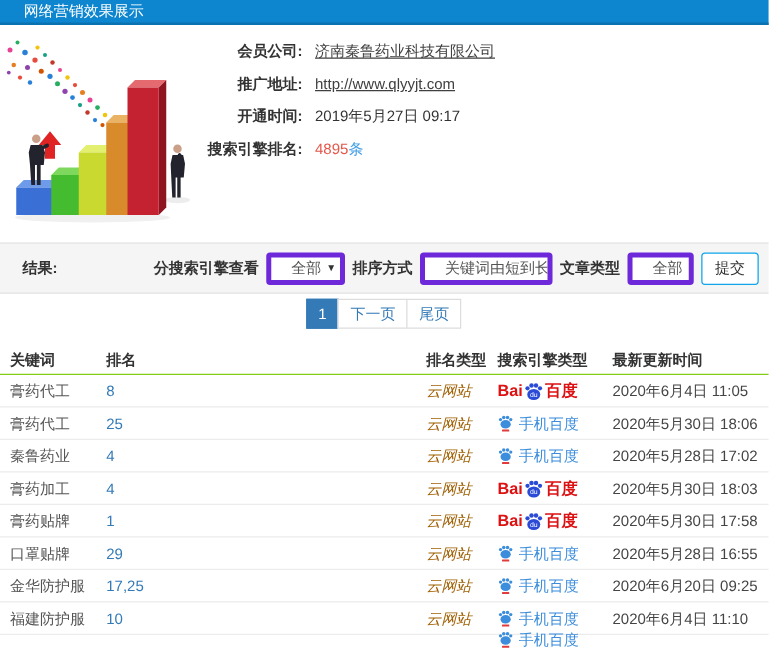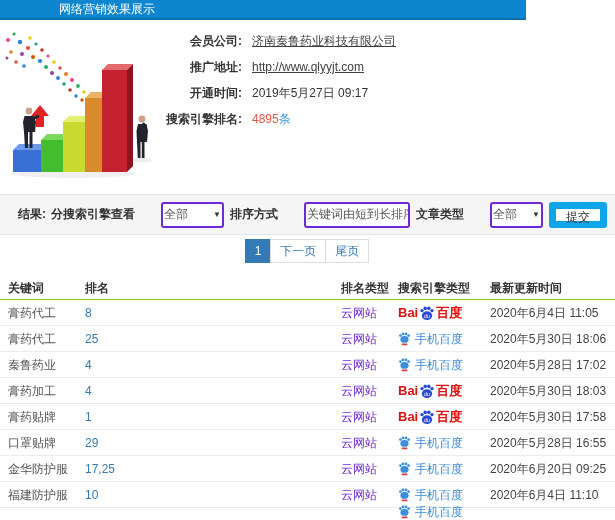--- a/index.html
+++ b/index.html
@@ -3,65 +3,65 @@
 <meta charset="utf-8">
 <style>
   * { margin:0; padding:0; box-sizing:border-box; }
   html,body { width:615px; height:520px; }
   body {
     position:relative; overflow:hidden; background:#fff;
     font-family:"Liberation Sans", sans-serif; font-size:12px; color:#333;
   }
 
   
-  .topbar { position:absolute; left:0; top:0; width:526px; height:20px;
-    background:#0e86cf; border-bottom:2px solid #0b72b2;padding-left:40px; }
+  .topbar { position:absolute; left:0; top:0; width:615px; height:20px;
+    background:#0e86cf; border-bottom:2px solid #0b72b2; }
   .topbar .title { padding-left:19px; line-height:18px; color:#fff; font-size:12px; }
 
   
   .illustration { position:absolute; left:2px; top:30px; width:172px; height:150px; }
   .info-fields { position:absolute; left:162px; top:28px; }
   .field { height:26px; display:flex; align-items:center; }
   .field-label { width:80px; text-align:right; font-weight:bold; color:#333; }
   .field-value { margin-left:10px; color:#404040; }
   .field-value.plain { color:#333; }
   .num-red { color:#e4564a; }
   .num-suffix { color:#46a0e6; }
 
   
   .filter-bar { position:absolute; left:0; top:194px; width:615px; height:41px;
     background:#f5f5f5; border-top:1px solid #e4e4e4; border-bottom:1px solid #e4e4e4;
     display:flex; align-items:center; }
   .result-label { margin-left:18px; font-weight:bold; }
   .controls { margin-left:auto; margin-right:8px; display:flex; align-items:center; gap:6px; }
   .ctl-label { font-weight:bold; white-space:nowrap; }
-  .fake-select { height:26px; background:#fff; border:2px solid #6d28d9; border-radius:3px;
-    display:flex; align-items:center; padding:0 1px; color:#555; white-space:nowrap; overflow:hidden;margin-left:20px; }
+  .fake-select { height:26px; background:#fff; border:4px solid #6d28d9; border-radius:3px;
+    display:flex; align-items:center; padding:0 16px; color:#555; white-space:nowrap; overflow:hidden; }
   .fake-select .caret { margin-left:auto; font-size:8px; color:#333; padding-left:4px; }
   .sel-engine { width:63px; } .sel-sort { width:106px; } .sel-article { width:53px; }
-  .submit-btn { height:26px; padding:0 10px; background:#fff; border:7px solid #0ea5e9;
+  .submit-btn { height:26px; padding:0 10px; background:#fff; border:1px solid #0ea5e9;
     border-radius:3px; color:#333; font-size:12px; font-family:inherit; cursor:pointer; }
 
   
   .pagination { position:absolute; left:0; top:239px; width:615px; text-align:center; font-size:0; }
   .page-btn { display:inline-block; height:24px; line-height:22px; padding:0 9px;
     border:1px solid #ddd; background:#fff; color:#337ab7; font-size:12px;
     margin-left:-1px; vertical-align:top; cursor:pointer; }
   .page-btn.active { background:#337ab7; border-color:#337ab7; color:#fff; }
 
   
   .rank-table { position:absolute; left:0; top:276px; width:615px; }
   .thead { position:relative; height:24px; border-bottom:1px solid #84cc16;text-decoration:underline; }
   .thead span { position:absolute; top:0; line-height:24px; font-weight:bold; color:#333; }
   .row { position:relative; height:26px; border-bottom:1px solid #ececec; }
   .cell { position:absolute; top:0; line-height:26px; white-space:nowrap; }
   .c1 { left:8px; }  .c2 { left:85px; } .c3 { left:341px; } .c4 { left:398px; } .c5 { left:490px; }
   .col-kw { color:#555; }
   .col-rank { color:#337ab7; cursor:pointer; }
-  .col-type { color:#6d28d9; }
+  .col-type { color:#a16207;font-style:italic; }
   .col-engine { display:flex; align-items:center; height:26px; }
   .col-date { color:#444; }
   .row.partial .col-engine { top:-9px; }
 
   
   .bd-pc { display:flex; align-items:center; }
   .bd-pc b { color:#dd1112; font-size:13px; font-weight:bold; letter-spacing:0; }
   .bd-pc svg { margin:0 1px; }
   .bd-mobile { display:flex; align-items:center; }
   .bd-mobile .bd-m-label { color:#3c8ddc; margin-left:4px; }

